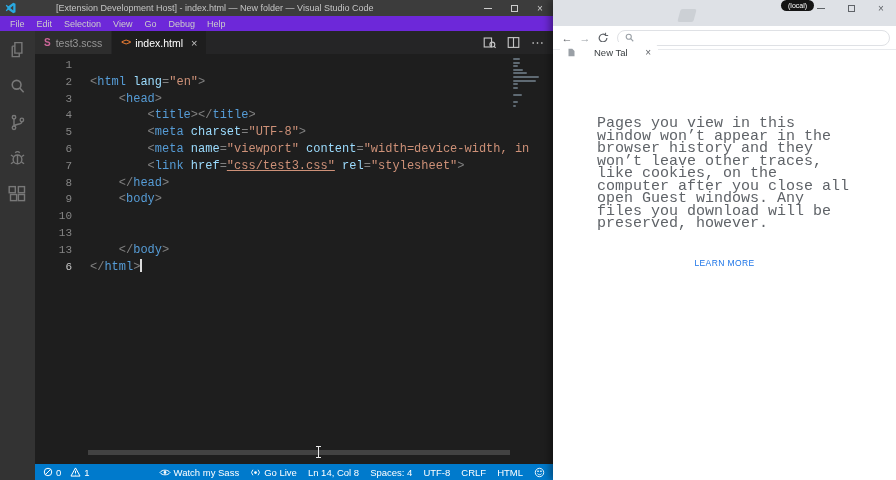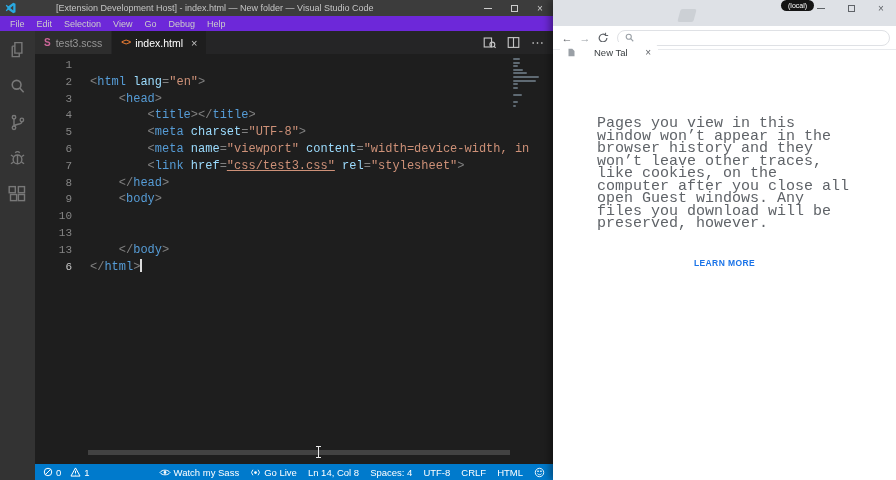--- a/index.html
+++ b/index.html
@@ -80,21 +80,21 @@
   .btoolbar { height:24px; background:#ffffff; display:flex; align-items:center; padding:0 6px; gap:2px;
               border-bottom:1px solid #e8eaed; }
   .nav-btn { width:16px; text-align:center; color:#5f6368; font-size:11px; line-height:16px; }
   .nav-btn.disabled { color:#9aa0a6; }
   .addressbar { flex:1; height:16px; margin-left:4px; border:1px solid #dfe1e5; border-radius:9px;
                 display:flex; align-items:center; padding:0 7px; gap:5px; background:#ffffff; }
 
   .bcontent { padding-top:55px; text-align:center; }
   .guest-heading { font-size:16.5px; font-weight:500; color:#202124; margin-bottom:15px; }
   .guest-body { width:255px; margin:13px auto 21px; text-align:left; font-size:15px; line-height:12.5px; color:#5f6368;font-family:Liberation Mono, monospace; }
-  .guest-link { display:inline-block; font-size:8.5px; font-weight:bold; letter-spacing:0.4px; color:#1a73e8; }
+  .guest-link { display:inline-block; font-size:8.5px; font-weight:normal; letter-spacing:0.4px; color:#1a73e8; }
 </style>
 </head>
 <body>
 
 <div class="stage">
 
   <div class="vscode">
 
     <div class="titlebar">
       <svg class="vs-logo" viewBox="0 0 16 16">

